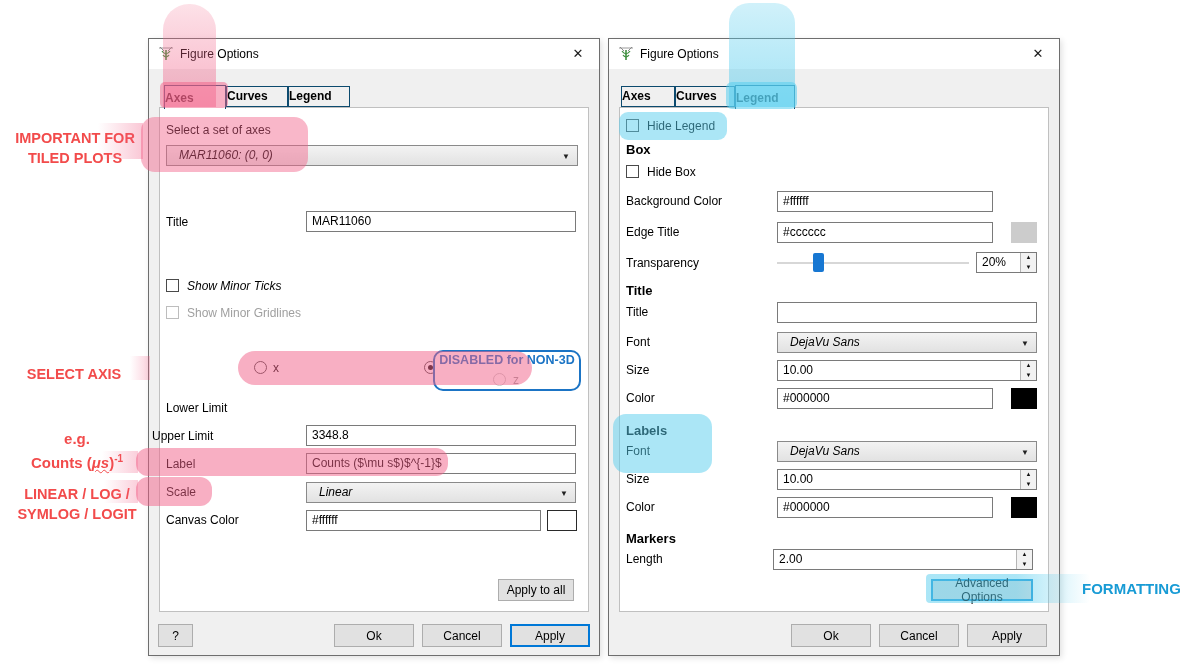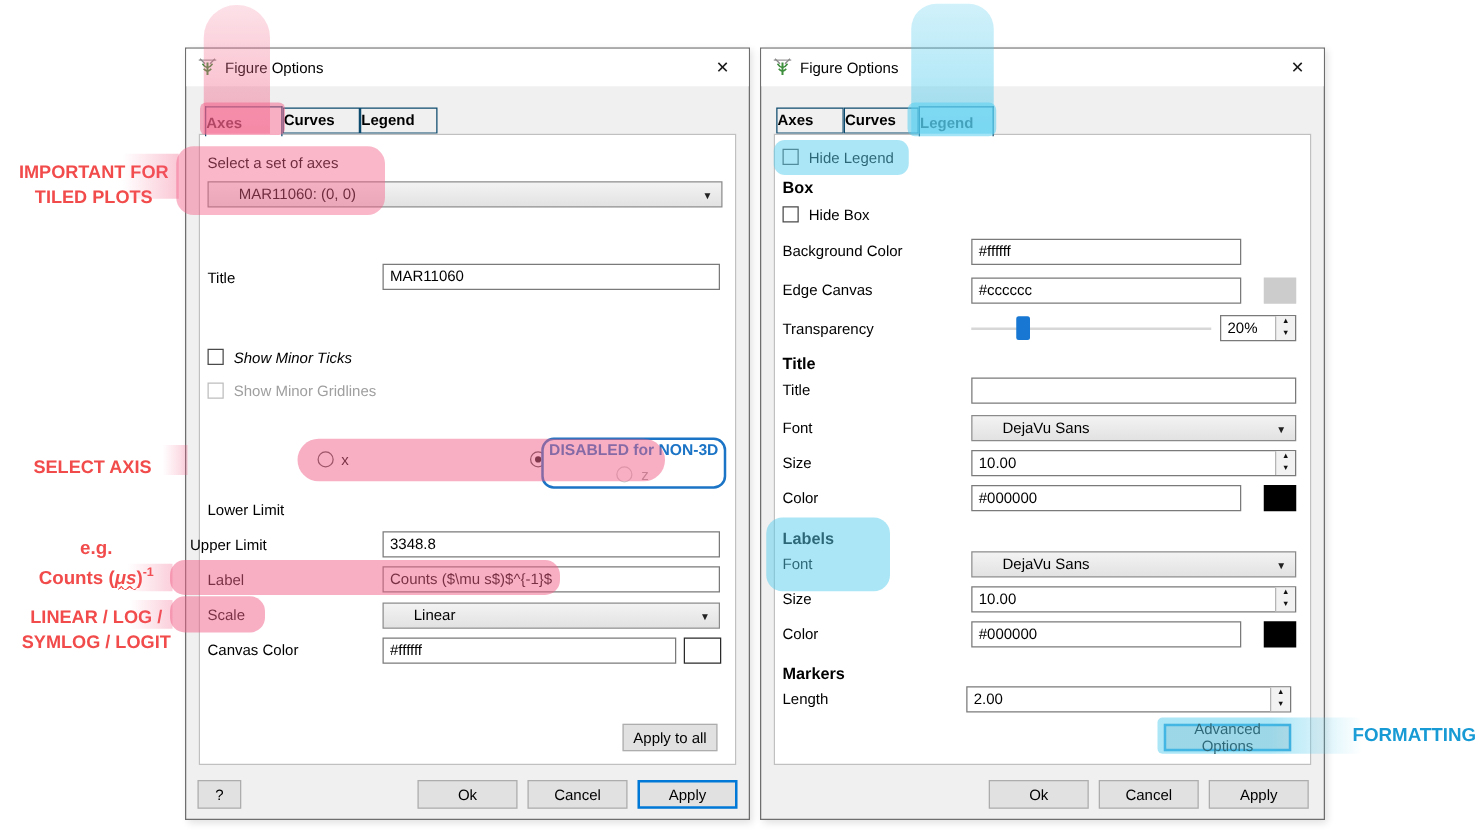--- a/index.html
+++ b/index.html
@@ -21,21 +21,21 @@
   .panel{position:absolute;left:10px;top:68px;width:430px;height:505px;background:#ffffff;
          border:1px solid #c0c0c0;z-index:2;}
 
   
   .lbl{position:absolute;font-size:12px;color:#000;white-space:nowrap;z-index:4;}
   .lbl.bold{font-weight:bold;font-size:13px;}
   .lbl.disabled{color:#9f9f9f;}
   .field{position:absolute;background:#fff;border:1px solid #7a7a7a;height:21px;font-size:12px;
          line-height:19px;padding-left:5px;white-space:nowrap;overflow:hidden;z-index:4;}
   .combo{position:absolute;background:linear-gradient(#f3f3f3,#e2e2e2);border:1px solid #8a8a8a;height:21px;
-         font-size:12px;line-height:19px;padding-left:24px;z-index:4;}
+         font-size:12px;line-height:19px;padding-left:12px;z-index:4;font-style:italic;}
   .combo .arrow{position:absolute;right:7px;top:1px;font-size:8px;line-height:19px;color:#222;}
   .checkbox{position:absolute;width:13px;height:13px;background:#fff;border:1px solid #4a4a4a;z-index:4;}
   .checkbox.disabled{border-color:#bdbdbd;}
   .radio{position:absolute;width:13px;height:13px;background:#fff;border:1px solid #4a4a4a;border-radius:50%;z-index:4;}
   .radio.checked::after{content:"";position:absolute;left:3px;top:3px;width:5px;height:5px;border-radius:50%;background:#101010;}
   .radio.disabled{border-color:#c9c9c9;}
   .btn{position:absolute;background:#e1e1e1;border:1px solid #adadad;font-size:12px;text-align:center;
        color:#000;z-index:4;display:flex;align-items:center;justify-content:center;}
   .btn.default{border:2px solid #0078d7;}
   .swatch{position:absolute;z-index:4;}
@@ -170,21 +170,21 @@
     <div class="checkbox" style="left:17px;top:80px;"></div>
     <div class="lbl" style="left:38px;top:80px;">Hide Legend</div>
 
     <div class="lbl bold" style="left:17px;top:103px;">Box</div>
     <div class="checkbox" style="left:17px;top:126px;"></div>
     <div class="lbl" style="left:38px;top:126px;">Hide Box</div>
 
     <div class="lbl" style="left:17px;top:155px;">Background Color</div>
     <div class="field" style="left:168px;top:152px;width:216px;">#ffffff</div>
 
-    <div class="lbl" style="left:17px;top:186px;">Edge Canvas</div>
+    <div class="lbl" style="left:17px;top:186px;">Edge Title</div>
     <div class="field" style="left:168px;top:183px;width:216px;">#cccccc</div>
     <div class="swatch" style="left:402px;top:183px;width:26px;height:21px;background:#cccccc;"></div>
 
     <div class="lbl" style="left:17px;top:217px;">Transparency</div>
     <div class="slider" style="left:168px;top:214px;width:192px;height:19px;">
       <div class="track"></div>
       <div class="handle" style="left:36px;"></div>
     </div>
     <div class="spin" style="left:367px;top:213px;width:61px;">
       <div class="val">20%</div>

